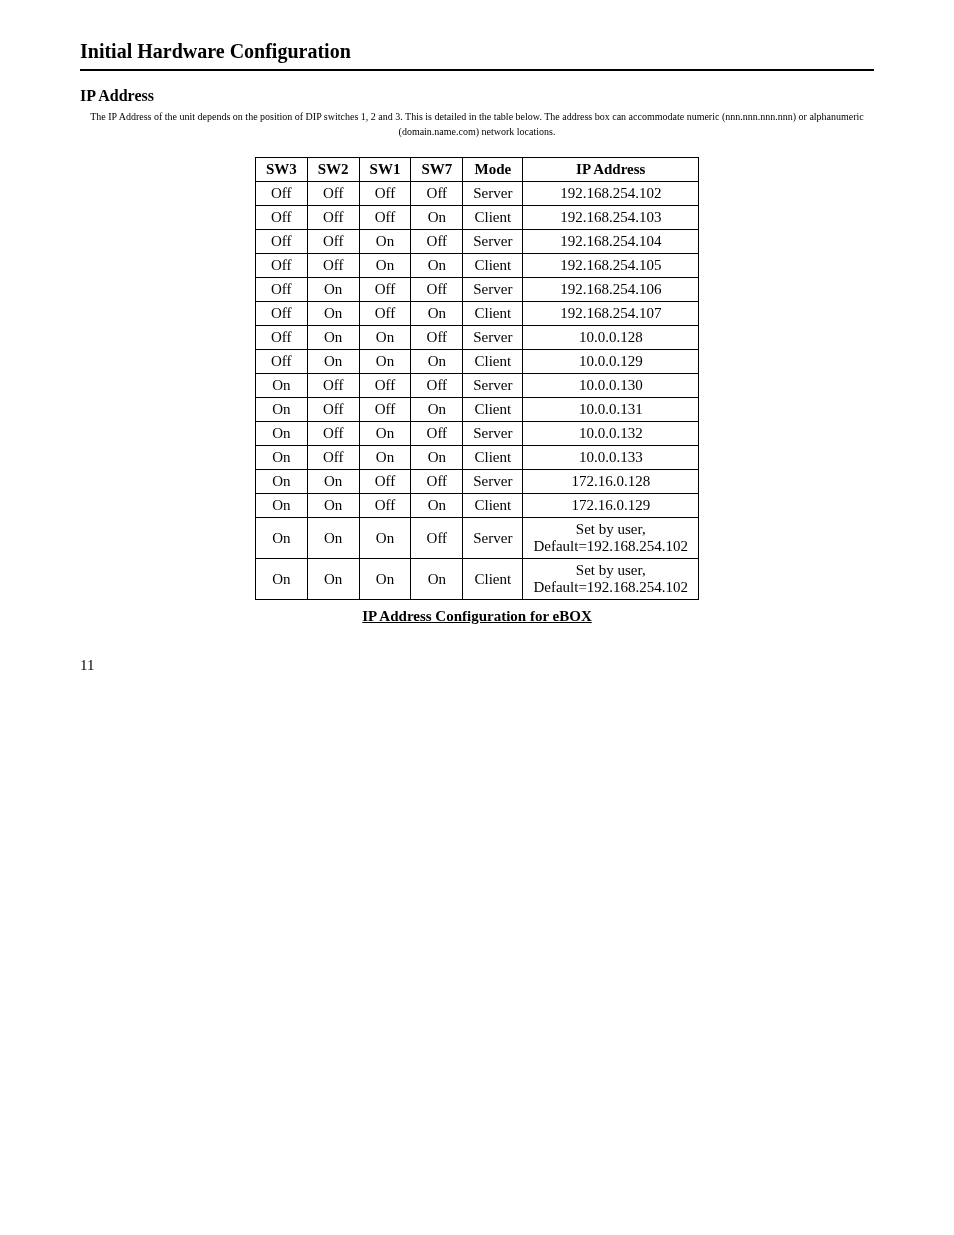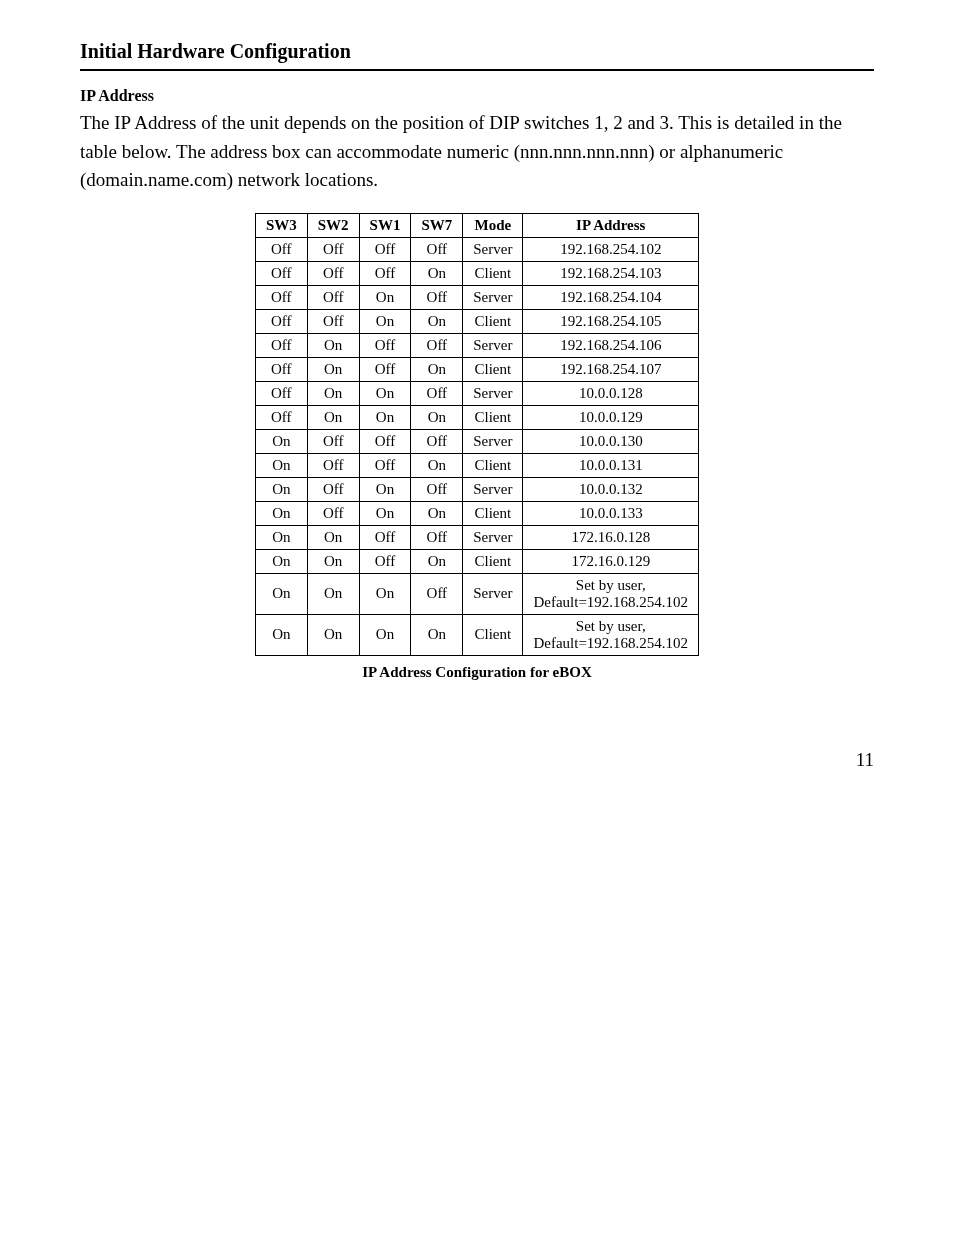--- a/index.html
+++ b/index.html
@@ -31,23 +31,24 @@
       margin-bottom: 16px;
     }
 
     .section-heading {
       font-weight: bold;
       font-size: 16px;
       margin-bottom: 4px;
     }
 
     .section-text {
-      font-size: 19px;
+      font-size: 10px;
       line-height: 1.5;
       margin-bottom: 18px;
+      text-align: center;
     }
 
     .table-container {
       margin-bottom: 10px;
     }
 
     table {
       border-collapse: collapse;
       margin: 0 auto;
       font-size: 15px;
@@ -67,26 +68,27 @@
     .ip-col {
       text-align: center;
       min-width: 160px;
     }
 
     .table-caption {
       text-align: center;
       font-weight: bold;
       font-size: 15px;
       margin-top: 8px;
+      text-decoration: underline;
     }
 
     .page-number {
-      text-align: right;
-      margin-top: 68px;
-      font-size: 19px;
+      text-align: left;
+      margin-top: 32px;
+      font-size: 15px;
     }
   </style>
 </head>
 <body>
 
 <h1 class="page-title">Initial Hardware Configuration</h1>
 <hr class="title-divider">
 
 <p class="section-heading">IP Address</p>
 <p class="section-text">The IP Address of the unit depends on the position of DIP switches 1, 2 and 3.  This is detailed in the table below.  The address box can accommodate numeric (nnn.nnn.nnn.nnn) or alphanumeric (domain.name.com) network locations.</p>

